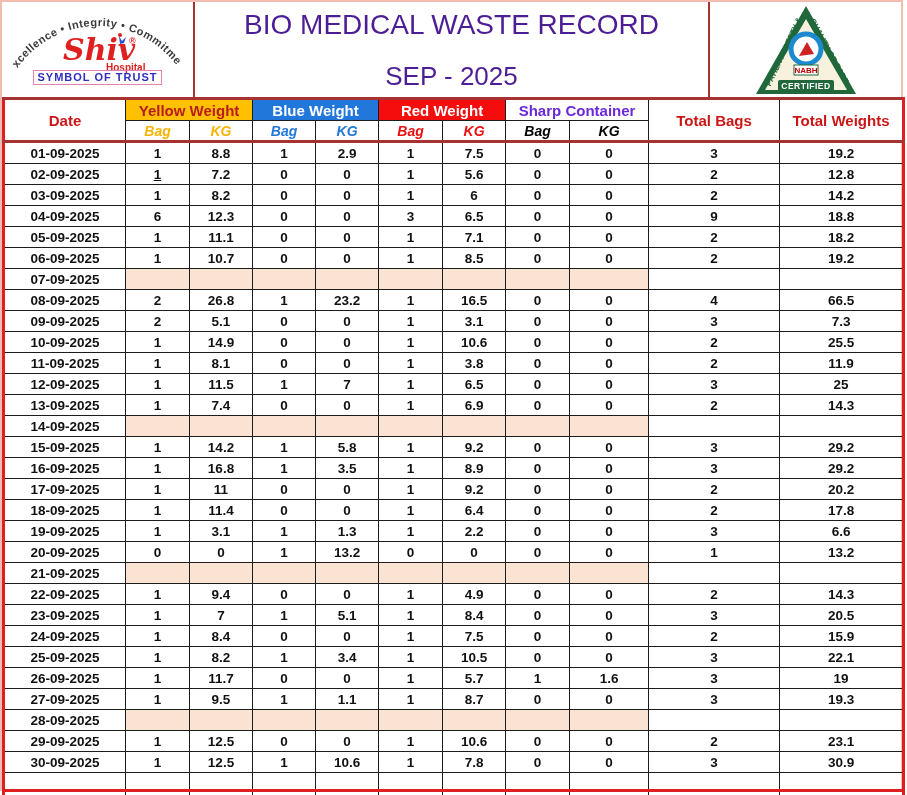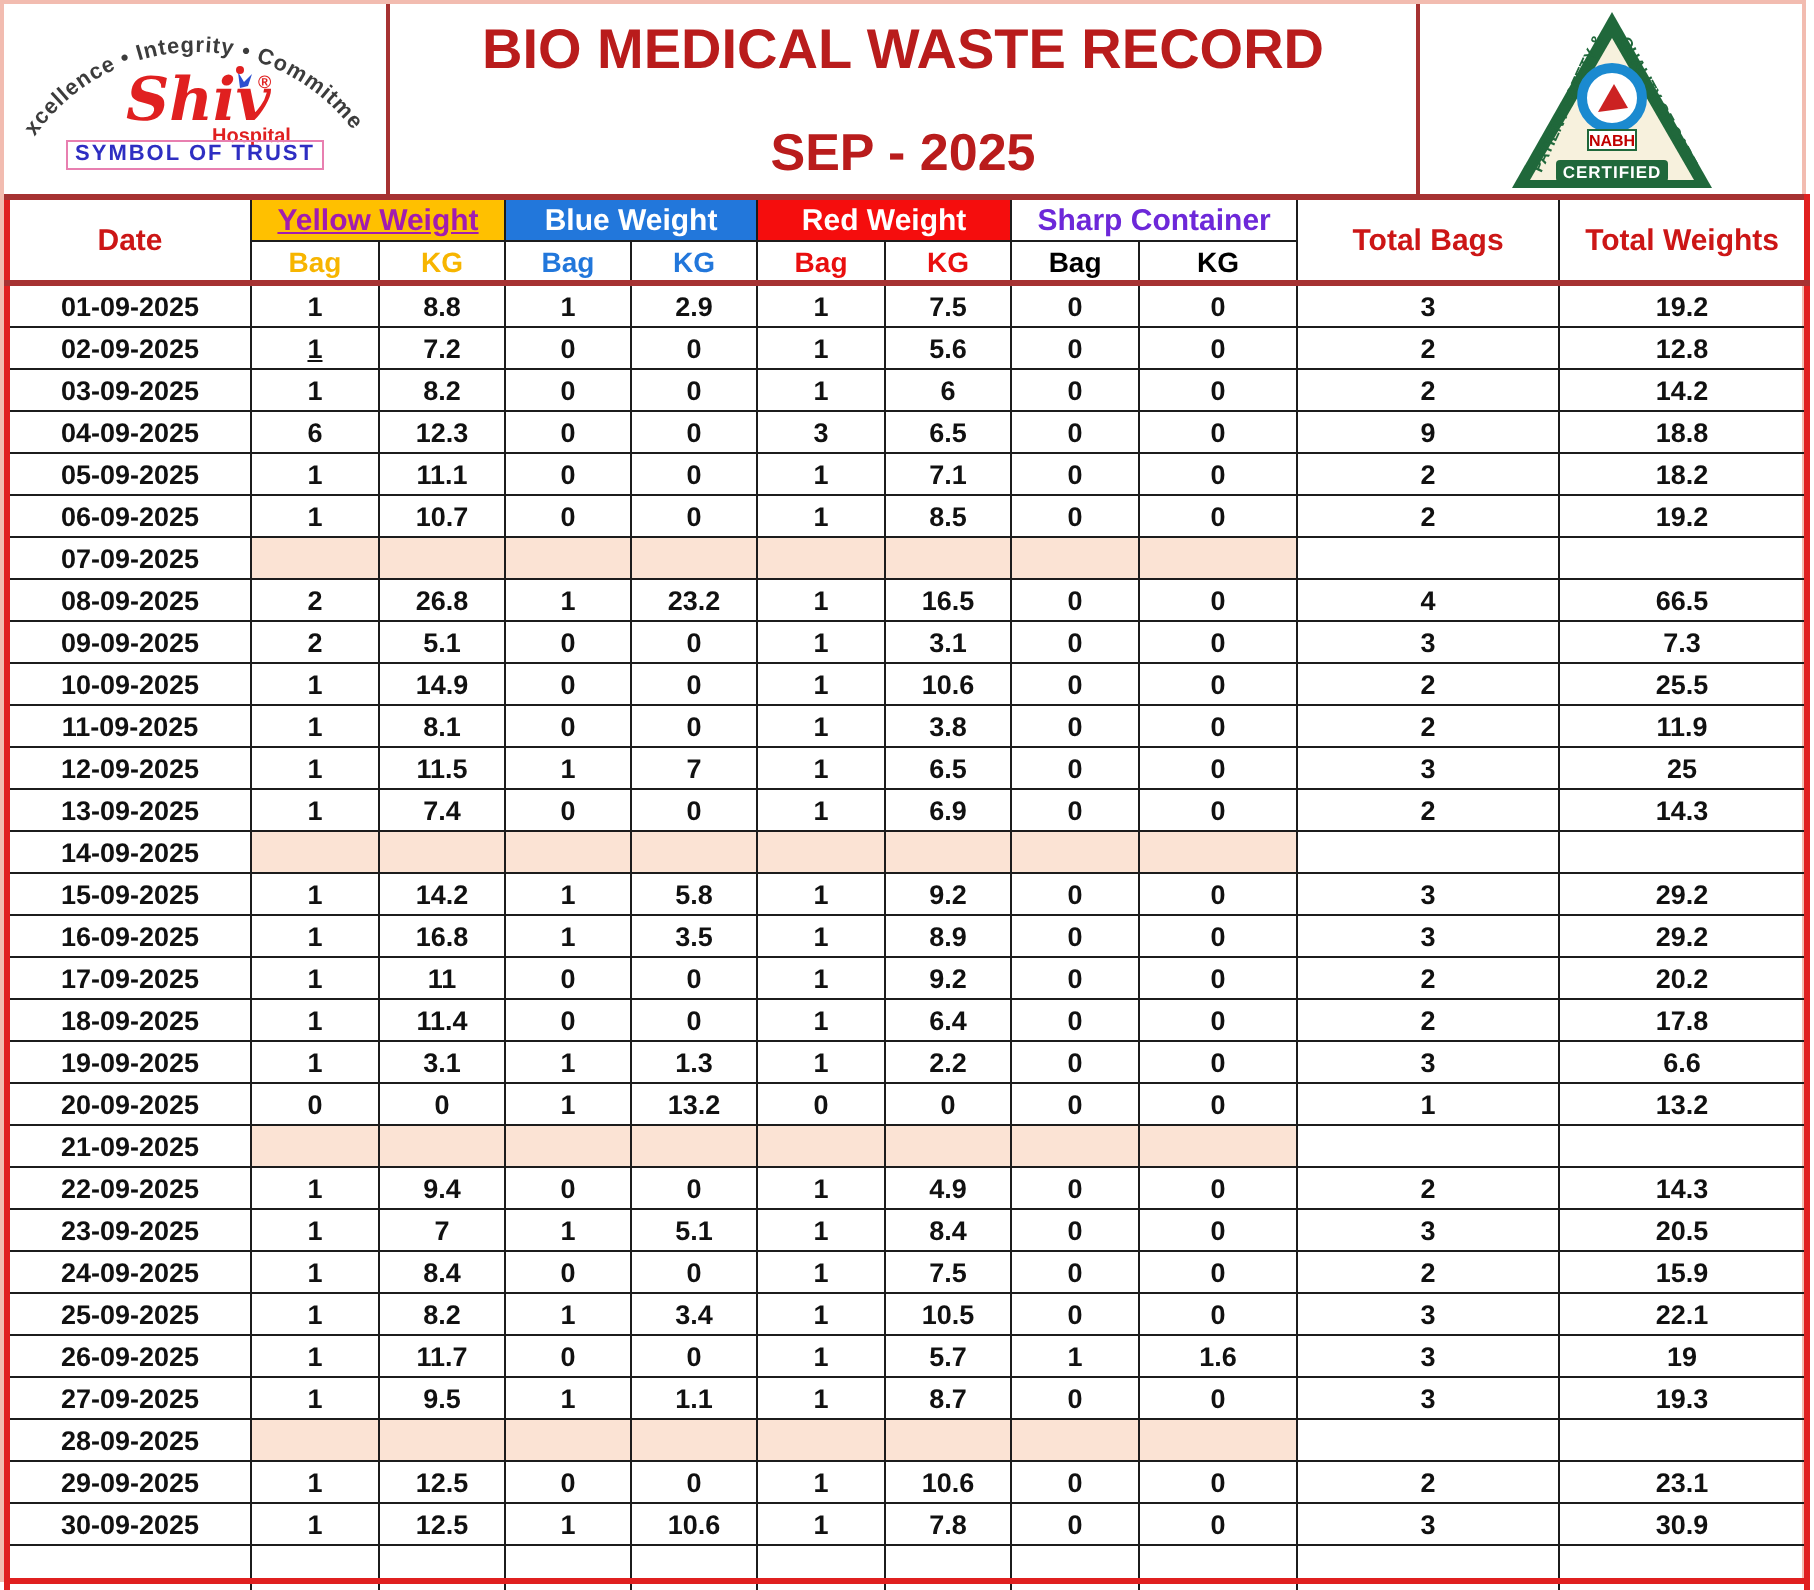--- a/index.html
+++ b/index.html
@@ -3,32 +3,32 @@
 <meta charset="utf-8">
 <style>
   html,body{margin:0;padding:0;background:#fff;}
   body{width:907px;height:795px;font-family:"Liberation Sans",sans-serif;}
   .sheet{width:903px;height:791px;border:2px solid #f2bcb0;background:#fff;box-sizing:border-box;}
 
   
   .banner{display:flex;height:95px;align-items:stretch;}
   .logo-cell{width:193px;border-right:2px solid #a63232;display:flex;flex-direction:column;align-items:center;justify-content:flex-start;padding-top:2px;box-sizing:border-box;}
   .trust-box{border:1px solid #e87fb0;color:#2e2ec2;font-size:11px;font-weight:bold;letter-spacing:1px;padding:0 4px 1px 4px;margin-top:-4px;white-space:nowrap;}
-  .title-cell{flex:1;border-right:2px solid #a63232;display:flex;flex-direction:column;align-items:center;justify-content:center;color:#b91c1c;font-weight:bold;gap:16px;}
+  .title-cell{flex:1;border-right:2px solid #a63232;display:flex;flex-direction:column;align-items:center;justify-content:center;color:#4c1d95;font-weight:normal;gap:16px;}
   .title-line1{font-size:28px;line-height:36px;}
   .title-line2{font-size:26px;line-height:34px;}
   .nabh-cell{width:191px;display:flex;align-items:center;justify-content:center;}
 
   
   table{border-collapse:collapse;table-layout:fixed;width:903px;border:3px solid #e02020;border-top:3px solid #a63232;}
   td{border:1px solid #1c1c1c;text-align:center;padding:0;height:20px;font-size:13.5px;font-weight:bold;color:#111;overflow:hidden;white-space:nowrap;}
   tr.ghead td{height:20px;font-size:15px;}
-  tr.subhead td{height:19px;font-size:14px;border-bottom:3px solid #a63232;}
+  tr.subhead td{height:19px;font-size:14px;border-bottom:3px solid #a63232;font-style:italic;}
   .h-date,.h-total{color:#cc1616;font-size:15px;background:#fff;border-bottom:3px solid #a63232;}
-  .g-yellow{background:#ffc000;color:#a21caf;text-decoration:underline;}
+  .g-yellow{background:#ffc000;color:#b91c1c;}
   .g-blue{background:#2277db;color:#fff;}
   .g-red{background:#f50d0d;color:#fff;}
   .g-sharp{background:#fff;color:#6d28d9;font-size:15px;}
   .s-yellow{color:#f7b500;}
   .s-blue{color:#2277db;}
   .s-red{color:#e90f0f;}
   .s-black{color:#000;}
   td.hl{background:#fbe3d4;}
   td.u{text-decoration:underline;}
   tr.spacer td{height:16px;}

